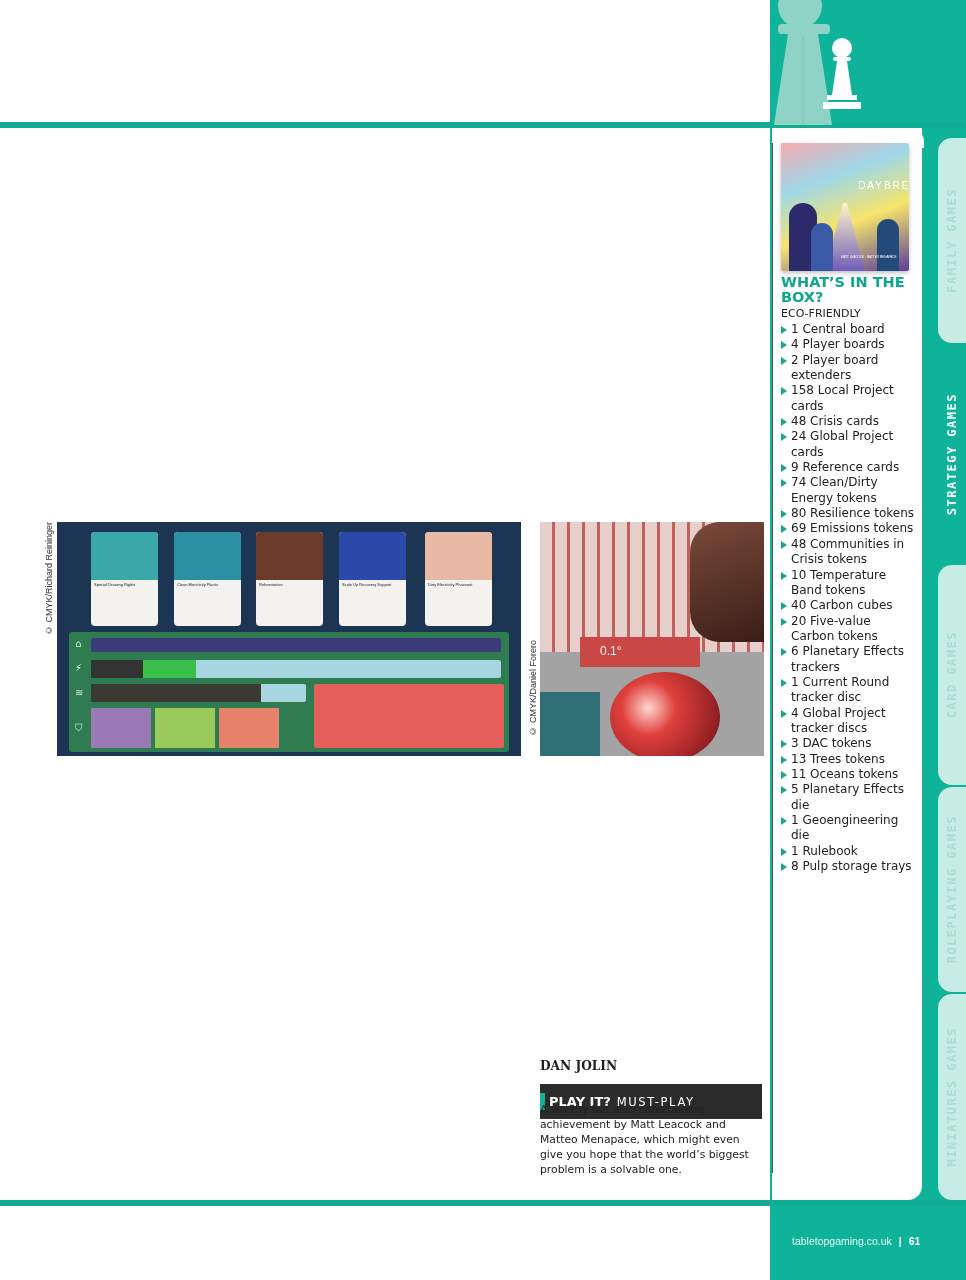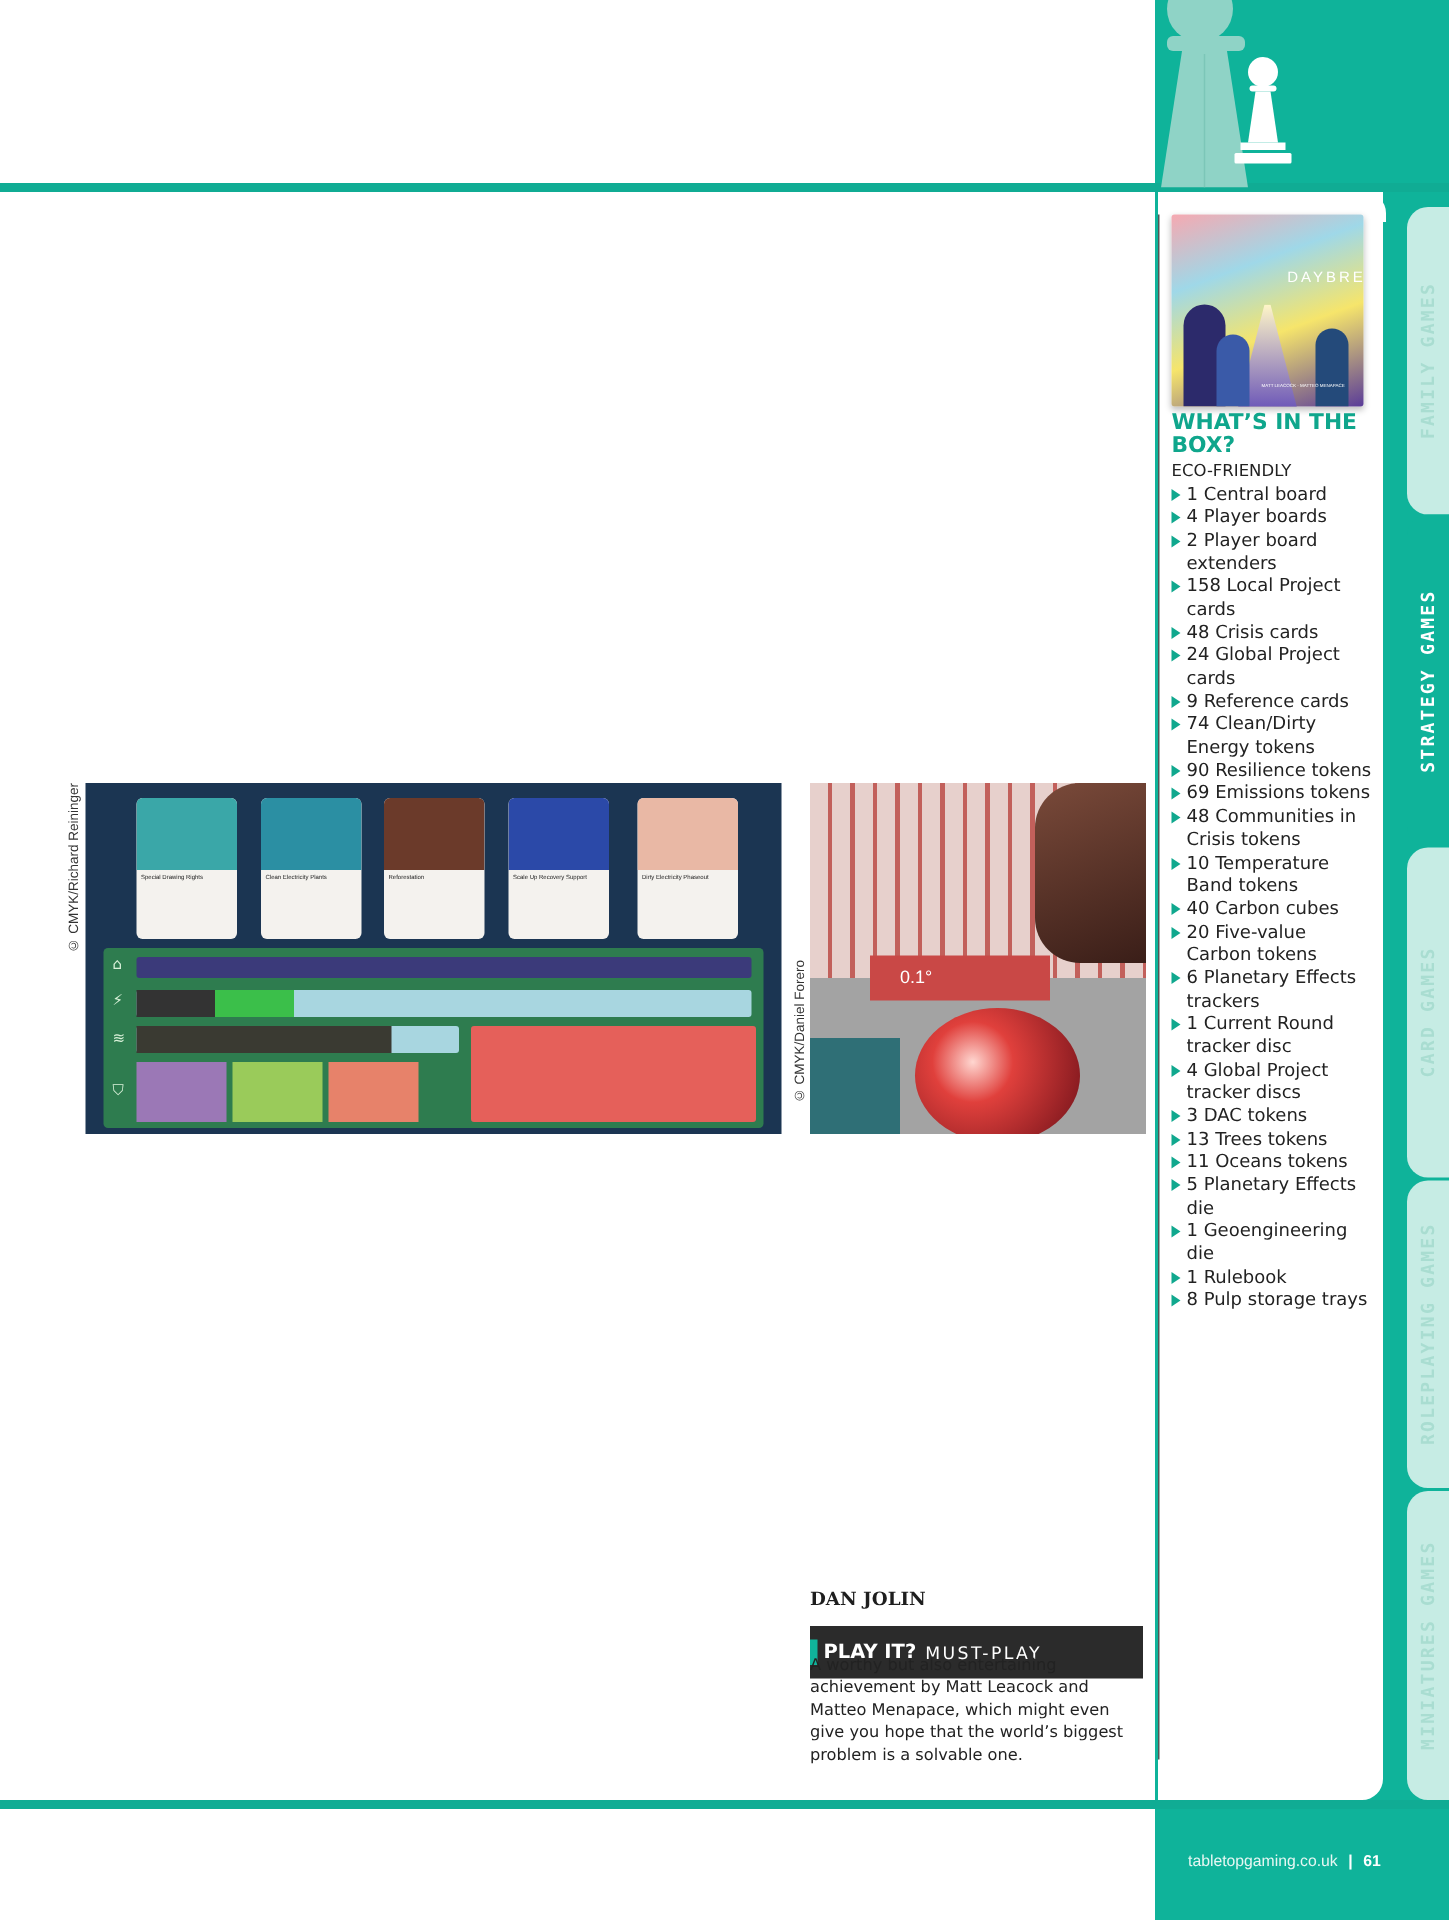--- a/index.html
+++ b/index.html
@@ -188,21 +188,21 @@
 <div class="witb-sub">ECO-FRIENDLY</div>
 <ul class="witb-list" id="witb-list">
     <li>1 Central board</li>
     <li>4 Player boards</li>
     <li>2 Player board extenders</li>
     <li>158 Local Project cards</li>
     <li>48 Crisis cards</li>
     <li>24 Global Project cards</li>
     <li>9 Reference cards</li>
     <li>74 Clean/Dirty Energy tokens</li>
-    <li>90 Resilience tokens</li>
+    <li>80 Resilience tokens</li>
     <li>69 Emissions tokens</li>
     <li>48 Communities in Crisis tokens</li>
     <li>10 Temperature Band tokens</li>
     <li>40 Carbon cubes</li>
     <li>20 Five-value Carbon tokens</li>
     <li>6 Planetary Effects trackers</li>
     <li>1 Current Round tracker disc</li>
     <li>4 Global Project tracker discs</li>
     <li>3 DAC tokens</li>
     <li>13 Trees tokens</li>

